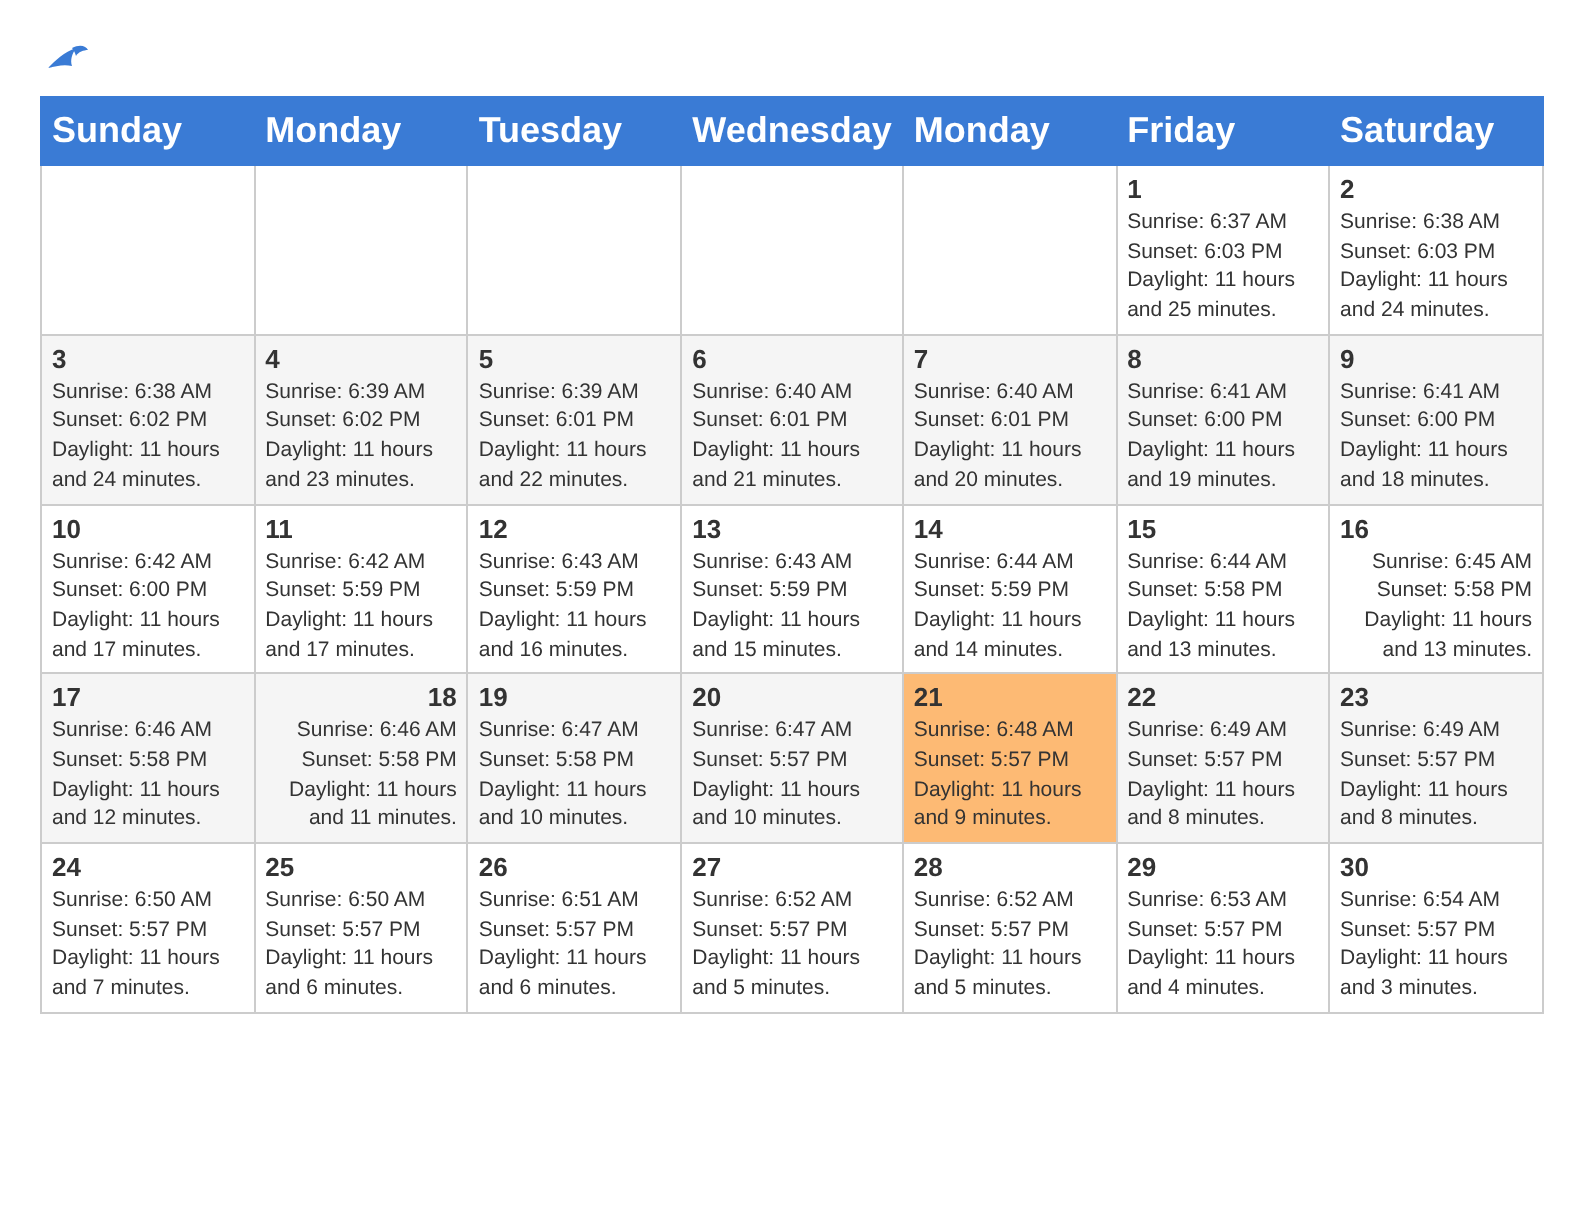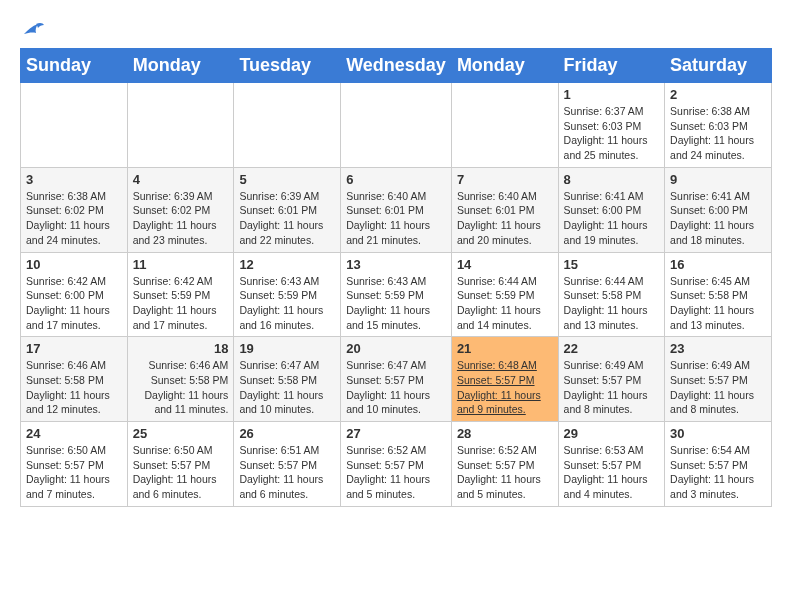--- a/index.html
+++ b/index.html
@@ -216,21 +216,21 @@
 Daylight: 11 hours and 14 minutes.</div>
         </td>
         <td>
           <span class="day-num">15</span>
           <div class="day-info" style="white-space: pre-line;">Sunrise: 6:44 AM
 Sunset: 5:58 PM
 Daylight: 11 hours and 13 minutes.</div>
         </td>
         <td>
           <span class="day-num">16</span>
-          <div class="day-info" style="white-space: pre-line;">Sunrise: 6:45 AM
+          <div class="day-info" style="white-space: pre-line; text-align: right;">Sunrise: 6:45 AM
 Sunset: 5:58 PM
 Daylight: 11 hours and 13 minutes.</div>
         </td>
       </tr>
       <tr>
         <td style="background: rgb(245, 245, 245);">
           <span class="day-num">17</span>
           <div class="day-info" style="white-space: pre-line;">Sunrise: 6:46 AM
 Sunset: 5:58 PM
 Daylight: 11 hours and 12 minutes.</div>
@@ -248,21 +248,21 @@
 Daylight: 11 hours and 10 minutes.</div>
         </td>
         <td style="background: rgb(245, 245, 245);">
           <span class="day-num">20</span>
           <div class="day-info" style="white-space: pre-line;">Sunrise: 6:47 AM
 Sunset: 5:57 PM
 Daylight: 11 hours and 10 minutes.</div>
         </td>
         <td style="background: #fdba74;">
           <span class="day-num">21</span>
-          <div class="day-info" style="white-space: pre-line; text-decoration: underline;">Sunrise: 6:48 AM
+          <div class="day-info" style="white-space: pre-line;">Sunrise: 6:48 AM
 Sunset: 5:57 PM
 Daylight: 11 hours and 9 minutes.</div>
         </td>
         <td style="background: rgb(245, 245, 245);">
           <span class="day-num">22</span>
           <div class="day-info" style="white-space: pre-line;">Sunrise: 6:49 AM
 Sunset: 5:57 PM
 Daylight: 11 hours and 8 minutes.</div>
         </td>
         <td style="background: rgb(245, 245, 245);">

